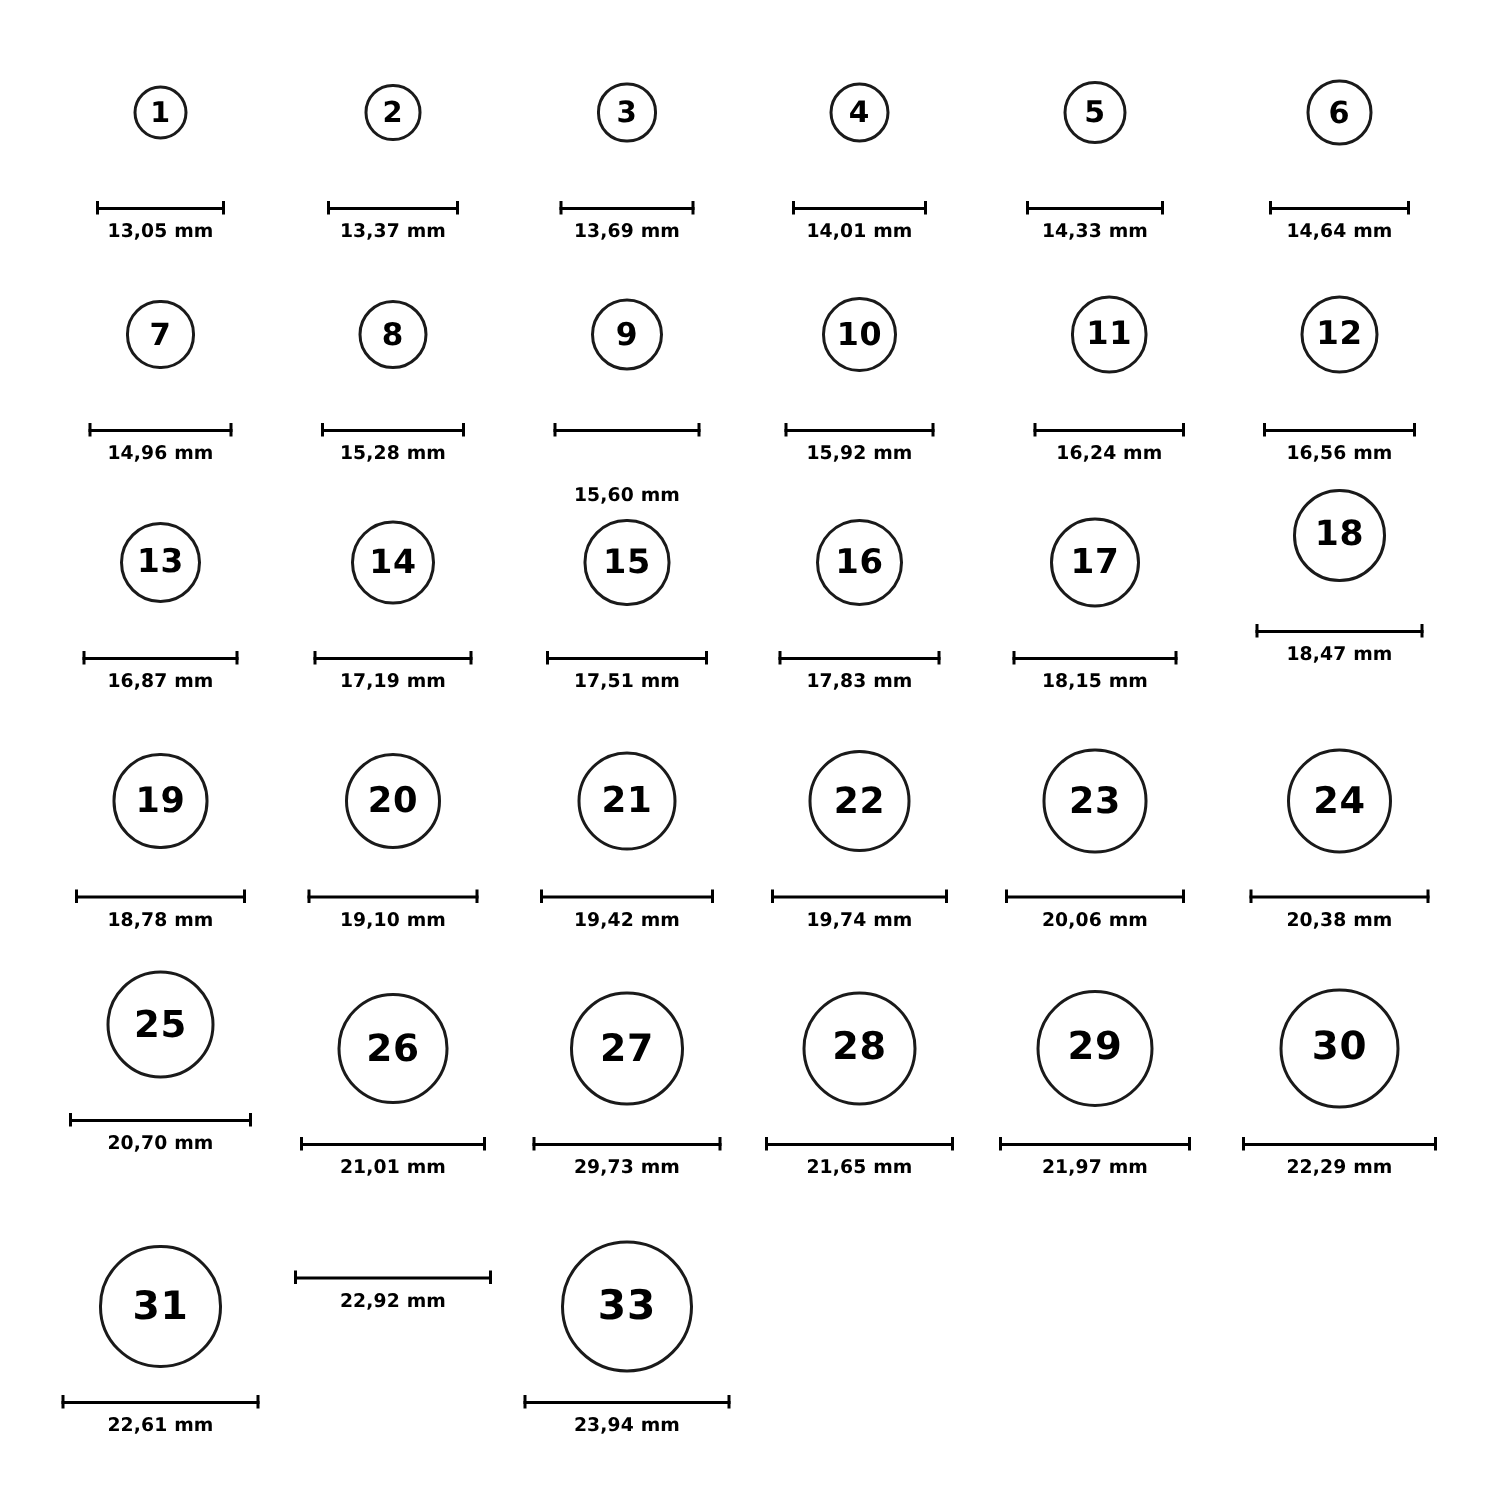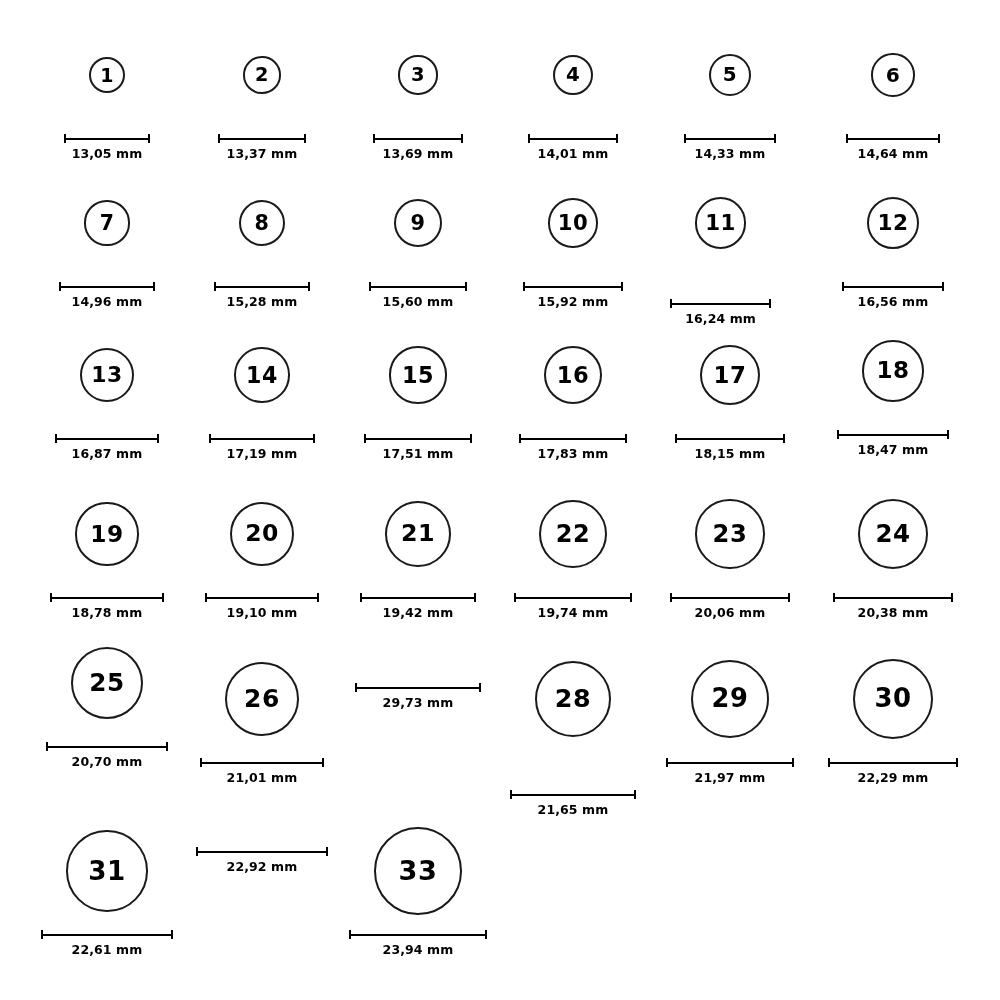--- a/index.html
+++ b/index.html
@@ -168,39 +168,39 @@
         <div class="ring-bar" style="width: 96.5925px;">
           <span class="line"></span>
         </div>
         <div class="ring-label">15,28 mm</div>
       </div>
     </div>
     <div class="ring-cell" style="left: 368.944px; top: 198.944px; width: 98.1125px;">
       <div class="ring-circle" style="width: 48.1125px; height: 48.1125px;">
         <span class="ring-number" style="font-size: 20.9125px;">9</span>
       </div>
-      <div class="ring-measure" style="margin-top: 34.9437px;">
+      <div class="ring-measure" style="margin-top: 34.9437px; gap: 28px;">
         <div class="ring-bar" style="width: 98.1125px;">
           <span class="line"></span>
         </div>
         <div class="ring-label">15,60 mm</div>
       </div>
     </div>
     <div class="ring-cell" style="left: 523.184px; top: 198.184px; width: 99.6325px;">
       <div class="ring-circle" style="width: 49.6325px; height: 49.6325px;">
         <span class="ring-number" style="font-size: 21.1525px;">10</span>
       </div>
       <div class="ring-measure" style="margin-top: 34.1838px;">
         <div class="ring-bar" style="width: 99.6325px;">
           <span class="line"></span>
         </div>
         <div class="ring-label">15,92 mm</div>
       </div>
     </div>
-    <div class="ring-cell" style="left: 670px; top: 197.424px; width: 101.152px; gap: 17px;">
+    <div class="ring-cell" style="left: 689px; top: 197.424px; width: 101.152px;">
       <div class="ring-circle" style="width: 51.1525px; height: 51.1525px;">
         <span class="ring-number" style="font-size: 21.3925px;">11</span>
       </div>
       <div class="ring-measure" style="margin-top: 33.4237px;">
         <div class="ring-bar" style="width: 101.152px;">
           <span class="line"></span>
         </div>
         <div class="ring-label">16,24 mm</div>
       </div>
     </div>
@@ -263,21 +263,21 @@
       <div class="ring-circle" style="width: 60.225px; height: 60.225px;">
         <span class="ring-number" style="font-size: 22.825px;">17</span>
       </div>
       <div class="ring-measure" style="margin-top: 28.8875px;">
         <div class="ring-bar" style="width: 110.225px;">
           <span class="line"></span>
         </div>
         <div class="ring-label">18,15 mm</div>
       </div>
     </div>
-    <div class="ring-cell" style="left: 837.128px; top: 340px; width: 111.745px; text-align: center;">
+    <div class="ring-cell" style="left: 837.128px; top: 326px; width: 111.745px; text-align: center;">
       <div class="ring-circle" style="width: 61.745px; height: 61.745px;">
         <span class="ring-number" style="font-size: 23.065px;">18</span>
       </div>
       <div class="ring-measure" style="margin-top: 28.1275px;">
         <div class="ring-bar" style="width: 111.745px;">
           <span class="line"></span>
         </div>
         <div class="ring-label">18,47 mm</div>
       </div>
     </div>
@@ -363,28 +363,31 @@
         <span class="ring-number" style="font-size: 24.97px;">26</span>
       </div>
       <div class="ring-measure" style="margin-top: 22.095px;">
         <div class="ring-bar" style="width: 123.81px;">
           <span class="line"></span>
         </div>
         <div class="ring-label">21,01 mm</div>
       </div>
     </div>
     <div class="ring-cell" style="left: 355.335px; top: 661.335px; width: 125.33px;">
+      <div class="ring-circle" style="width: 75.33px; height: 75.33px;">
+        <span class="ring-number" style="font-size: 25.21px;">27</span>
+      </div>
       <div class="ring-measure" style="margin-top: 21.335px;">
         <div class="ring-bar" style="width: 125.33px;">
           <span class="line"></span>
         </div>
         <div class="ring-label">29,73 mm</div>
       </div>
     </div>
-    <div class="ring-cell" style="left: 509.575px; top: 660.575px; width: 126.85px; gap: 32px;">
+    <div class="ring-cell" style="left: 509.575px; top: 660.575px; width: 126.85px;">
       <div class="ring-circle" style="width: 76.85px; height: 76.85px;">
         <span class="ring-number" style="font-size: 25.45px;">28</span>
       </div>
       <div class="ring-measure" style="margin-top: 20.575px;">
         <div class="ring-bar" style="width: 126.85px;">
           <span class="line"></span>
         </div>
         <div class="ring-label">21,65 mm</div>
       </div>
     </div>

